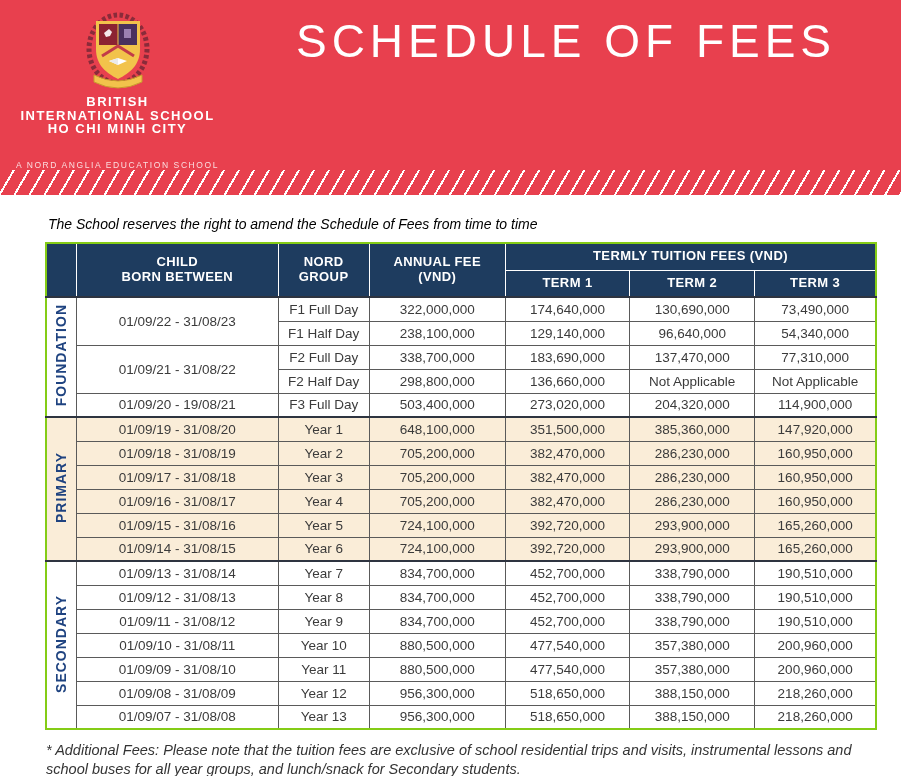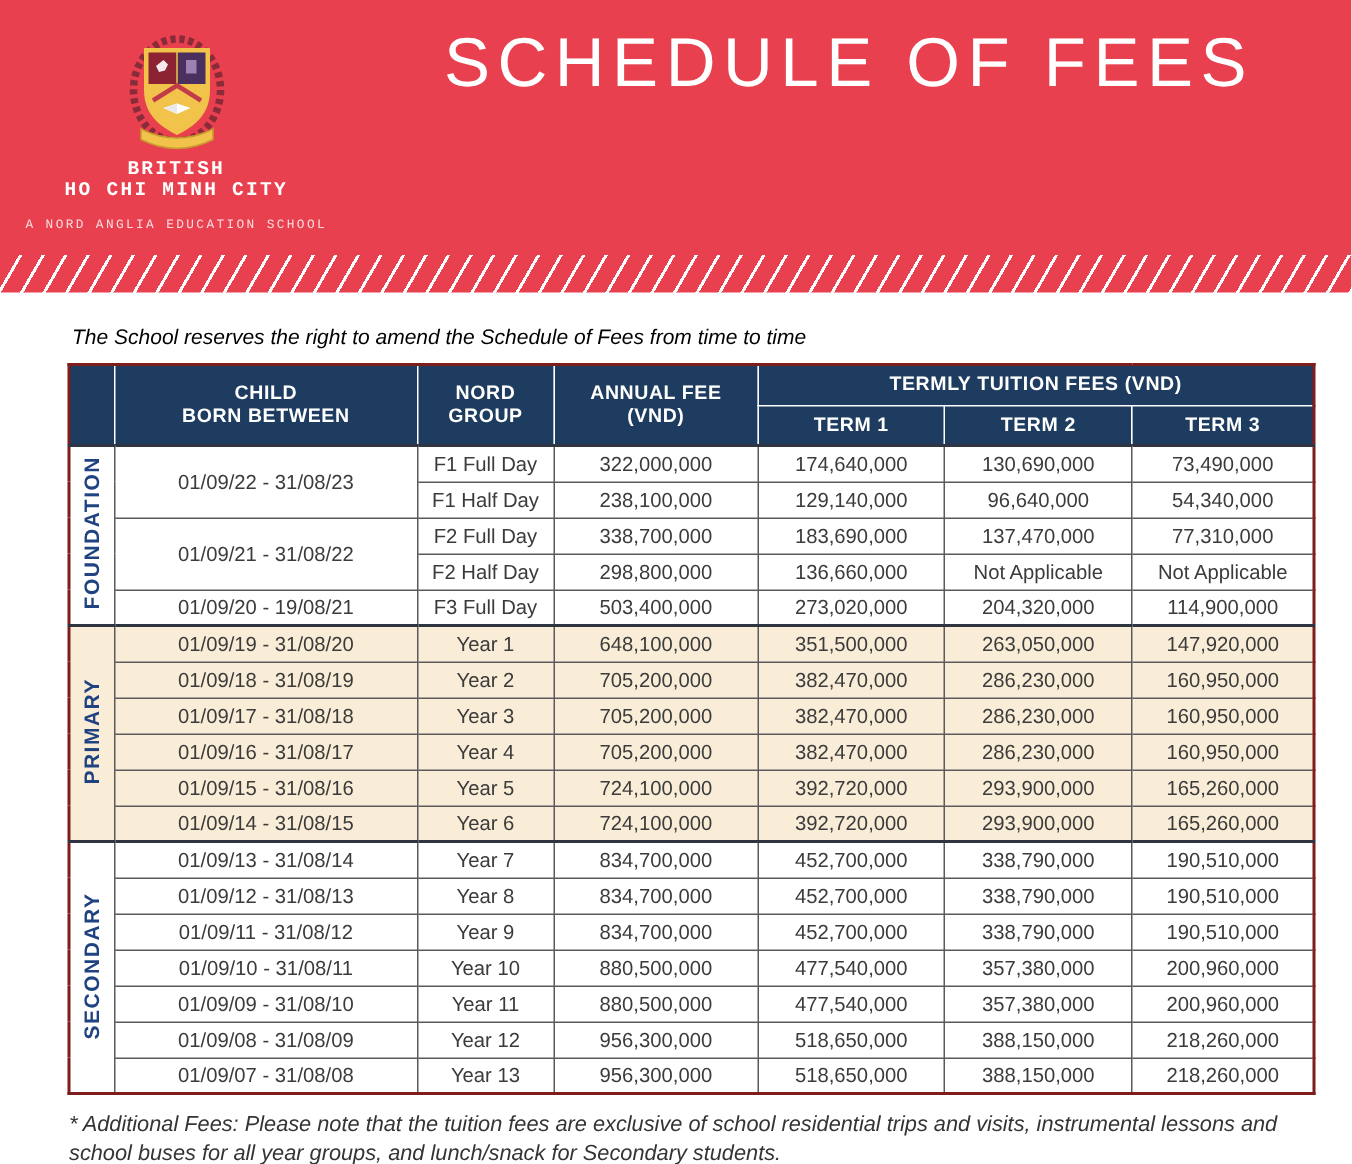--- a/index.html
+++ b/index.html
@@ -3,36 +3,36 @@
 <meta charset="utf-8">
 <style>
   * { margin:0; padding:0; box-sizing:border-box; }
   html,body { width:901px; height:776px; background:#ffffff; overflow:hidden;
     font-family:"Liberation Sans","DejaVu Sans",sans-serif; }
 
   
   .banner { height:170px; background:#E8404E; display:flex; align-items:flex-start; }
   .stripes { height:25px;
     background:repeating-linear-gradient(120deg,#E8404E 0,#E8404E 11px,#ffffff 11px,#ffffff 13px); }
-  .brand-block { width:235px; padding-top:20px; text-align:center; color:#ffffff; flex:0 0 auto;font-family:Liberation Mono, monospace; }
+  .brand-block { width:235px; padding-top:9px; text-align:center; color:#ffffff; flex:0 0 auto; }
   .crest { display:block; margin:0 auto 6px auto; }
   .school-line { font-size:13px; font-weight:bold; letter-spacing:1.5px; line-height:13.5px; }
-  .tagline { margin-top:12px; font-size:8.5px; letter-spacing:1.6px; color:rgba(255,255,255,0.82); }
+  .tagline { margin-top:24px; font-size:8.5px; letter-spacing:1.6px; color:rgba(255,255,255,0.82); }
   .title-block { flex:1; text-align:center; color:#ffffff; padding:16px 14px 0 10px; }
   .main-title { font-size:46px; font-weight:400; letter-spacing:5px; line-height:1.1; }
   .sub-title { font-size:26px; font-weight:400; letter-spacing:7px; margin-top:10px; }
 
   
   .note-top { margin:21px 0 10px 48px; font-style:italic; font-size:14px; color:#000000; }
   .note-bottom { margin:11px 0 0 46px; width:848px; font-style:italic; font-size:14.5px;
     color:#343434; line-height:1.32; }
 
   
   table.fees { border-collapse:collapse; margin-left:45px; width:832px; table-layout:fixed;
-    border:2px solid #7f1d1d; }
+    border:2px solid #84cc16; }
   .fees th { background:#1E3C5F; color:#ffffff; font-weight:bold; font-size:13px;
     letter-spacing:0.4px; border:1px solid #ffffff; height:27px; line-height:1.15;
     text-align:center; vertical-align:middle; }
   .fees thead tr:last-child th, .fees thead th[rowspan] { border-bottom:2px solid #2e3440; }
   .fees td { border:1px solid #5a5a5a; height:24px; font-size:13.5px; color:#3b3b3b;
     text-align:center; vertical-align:middle; padding:0 6px; background:#ffffff; }
   .fees tr.primary td { background:#FAEDD8; }
   .fees tr.group-start td { border-top:2px solid #2e3440; }
   td.vlabel { width:30px; padding:0; }
   td.vlabel span { writing-mode:vertical-rl; transform:rotate(180deg); font-weight:bold;
@@ -51,20 +51,21 @@
       <rect x="36.5" y="15" width="18.5" height="21" fill="#49305E"></rect>
       <path d="M22,24 l5,-4 l3,3 l-2,4 l-4,1 Z" fill="#ffffff" opacity="0.9"></path>
       <path d="M42,20 h7 v9 h-7 Z" fill="#b89ccf" opacity="0.75"></path>
       <path d="M17,36 L55,36 L55,40 C55,53 47,60 36,66 C25,60 17,53 17,40 Z" fill="#F2C34B"></path>
       <path d="M20,47 L36,37 L52,47" fill="none" stroke="#C23B48" stroke-width="3"></path>
       <path d="M27,52 l9,-3 l9,3 l-9,4 Z" fill="#ffffff"></path>
       <path d="M27,52 l9,-3 v7 Z" fill="#eaeaea"></path>
       <path d="M12,66 Q36,78 60,66 L60,73 Q36,85 12,73 Z" fill="#F2C34B" stroke="#C89A2E" stroke-width="1"></path>
     </svg>
     <div class="school-line">BRITISH</div>
+    <div class="school-line">INTERNATIONAL SCHOOL</div>
     <div class="school-line">HO CHI MINH CITY</div>
     <div class="tagline">A NORD ANGLIA EDUCATION SCHOOL</div>
   </div>
   <div class="title-block">
     <div class="main-title">SCHEDULE OF FEES</div>
   </div>
 </div>
 <div class="stripes"></div>
 
 <div class="note-top">The School reserves the right to amend the Schedule of Fees from time to time</div>
@@ -143,21 +144,21 @@
       <td>204,320,000</td>
       <td>114,900,000</td>
     </tr>
 
     <tr class="primary group-start">
       <td class="vlabel" rowspan="6"><span>PRIMARY</span></td>
       <td>01/09/19 - 31/08/20</td>
       <td>Year 1</td>
       <td>648,100,000</td>
       <td>351,500,000</td>
-      <td>263,050,000</td>
+      <td>385,360,000</td>
       <td>147,920,000</td>
     </tr>
     <tr class="primary">
       <td>01/09/18 - 31/08/19</td>
       <td>Year 2</td>
       <td>705,200,000</td>
       <td>382,470,000</td>
       <td>286,230,000</td>
       <td>160,950,000</td>
     </tr>

